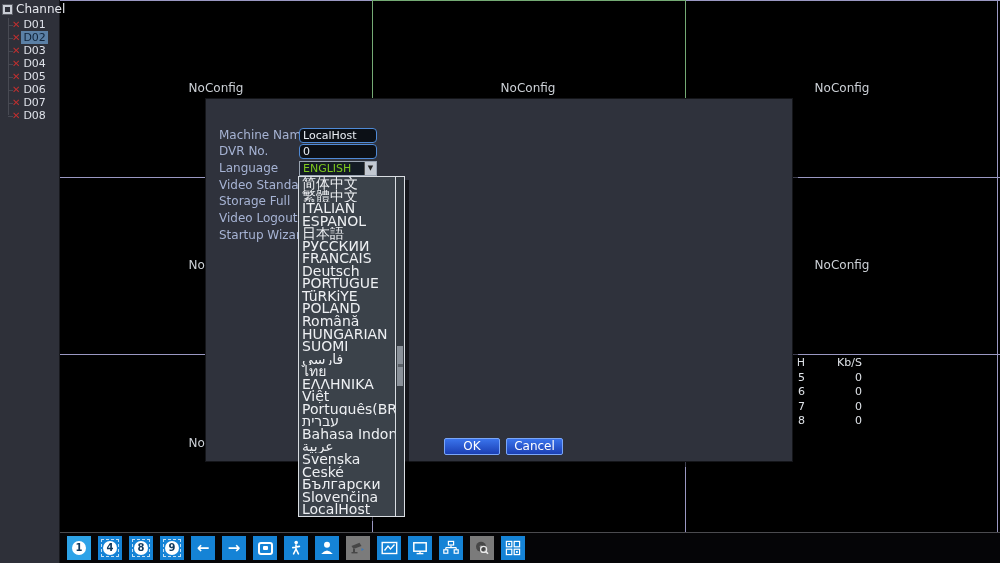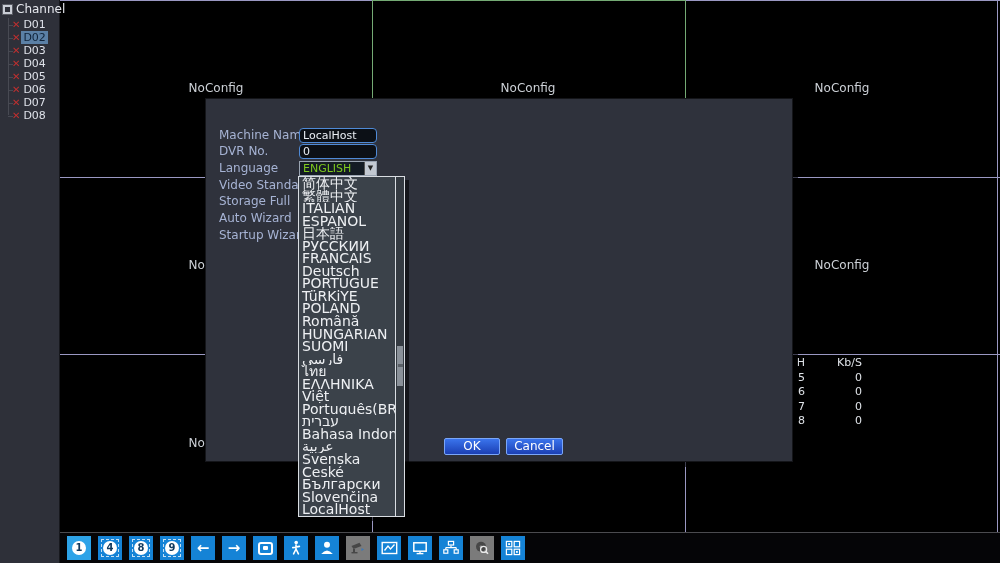--- a/index.html
+++ b/index.html
@@ -185,21 +185,21 @@
       </div>
   </div>
 
   <div class="dialog">
 
     <span class="dlg-label" style="top:29px">Machine Name</span>
     <span class="dlg-label" style="top:45px">DVR No.</span>
     <span class="dlg-label" style="top:62px">Language</span>
     <span class="dlg-label" style="top:79px">Video Standard</span>
     <span class="dlg-label" style="top:95px">Storage Full</span>
-    <span class="dlg-label" style="top:112px">Auto Wizard</span>
+    <span class="dlg-label" style="top:112px">Video Logout</span>
     <span class="dlg-label" style="top:129px">Startup Wizard</span>
 
     <input class="txt" style="top: 29px;" value="LocalHost">
     <input class="txt" style="top: 45px;" value="0">
 
     <div class="combo" style="top:62px">
       <span>ENGLISH</span>
       <span class="combo-btn">▼</span>
     </div>
 

